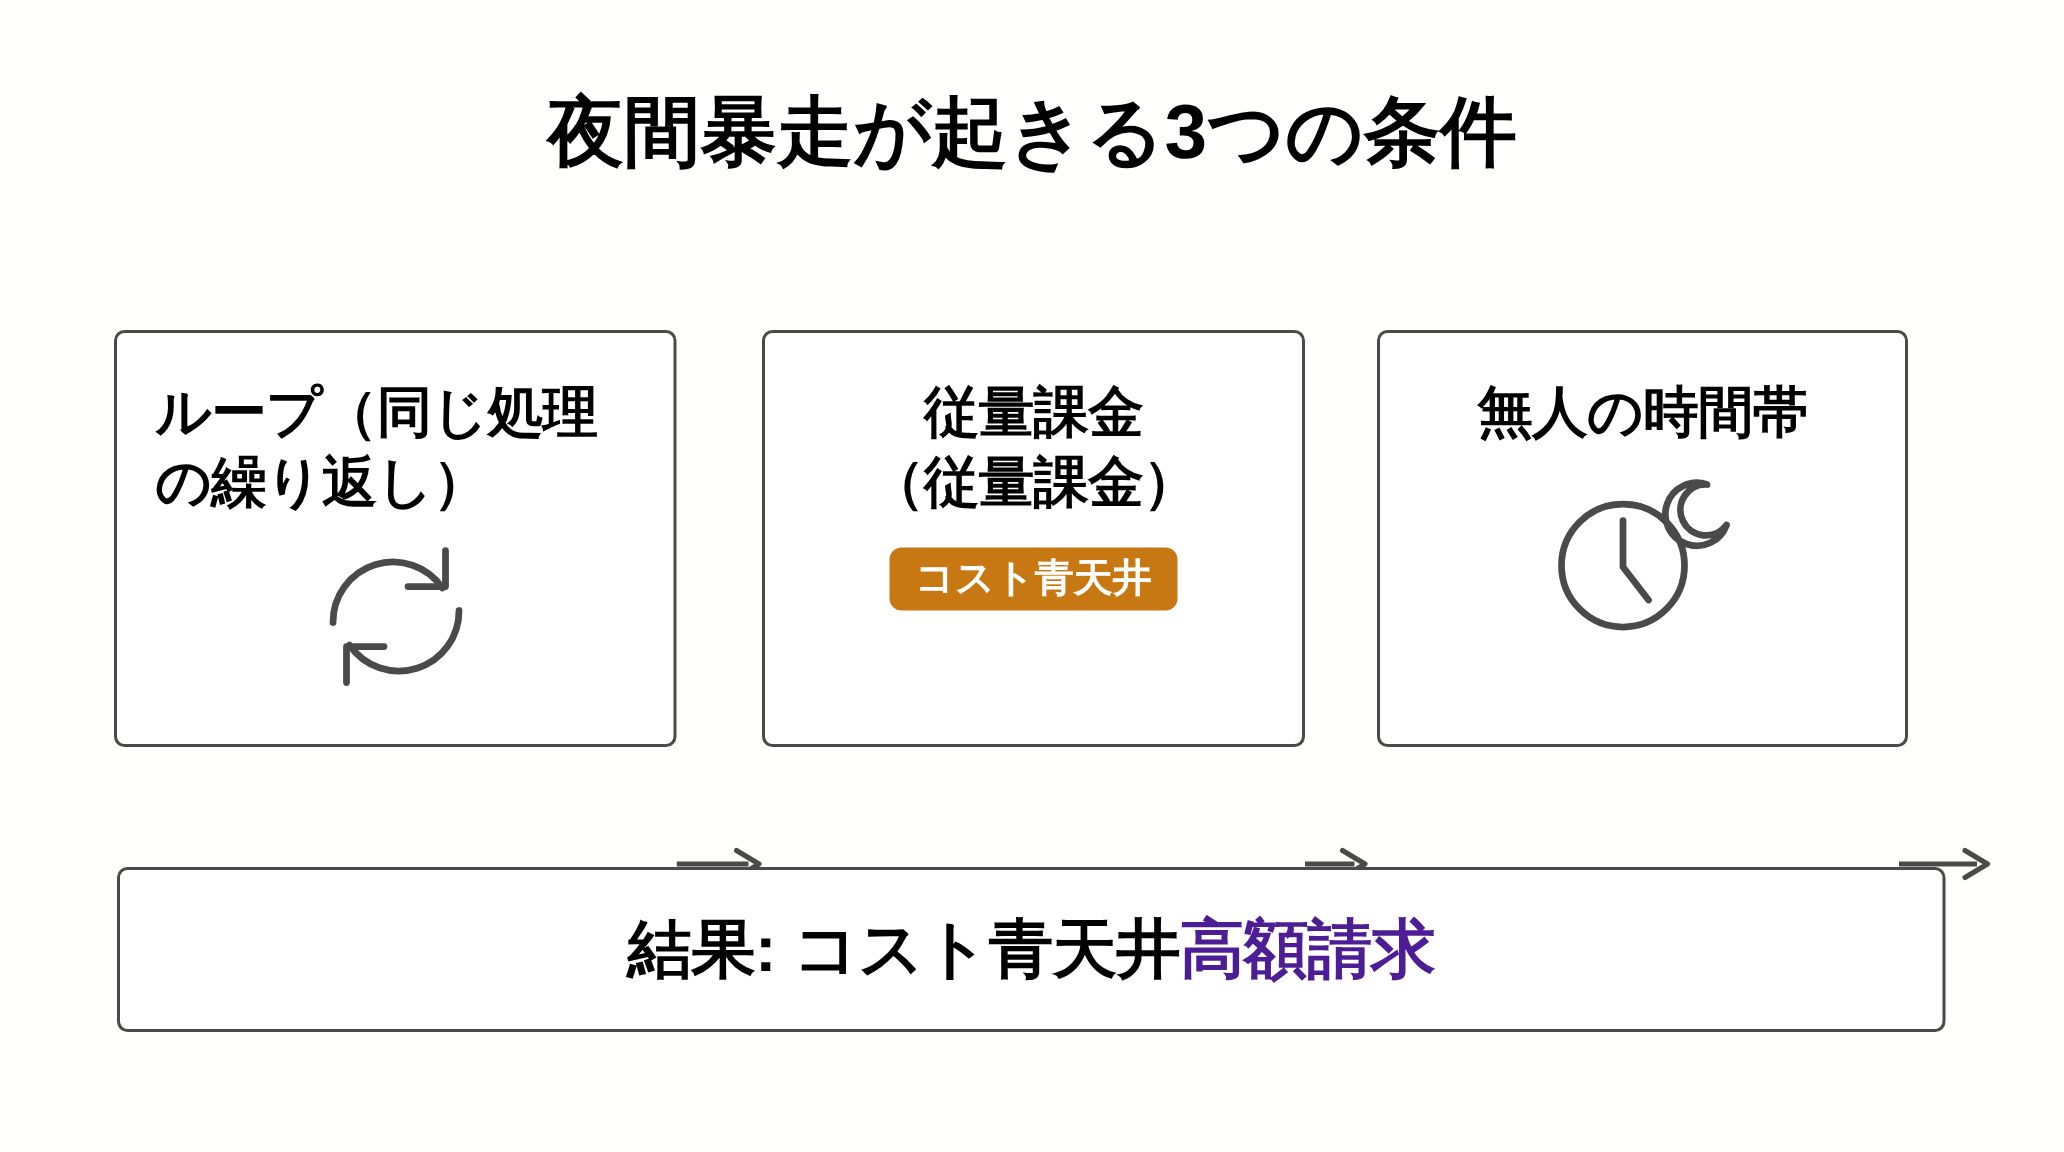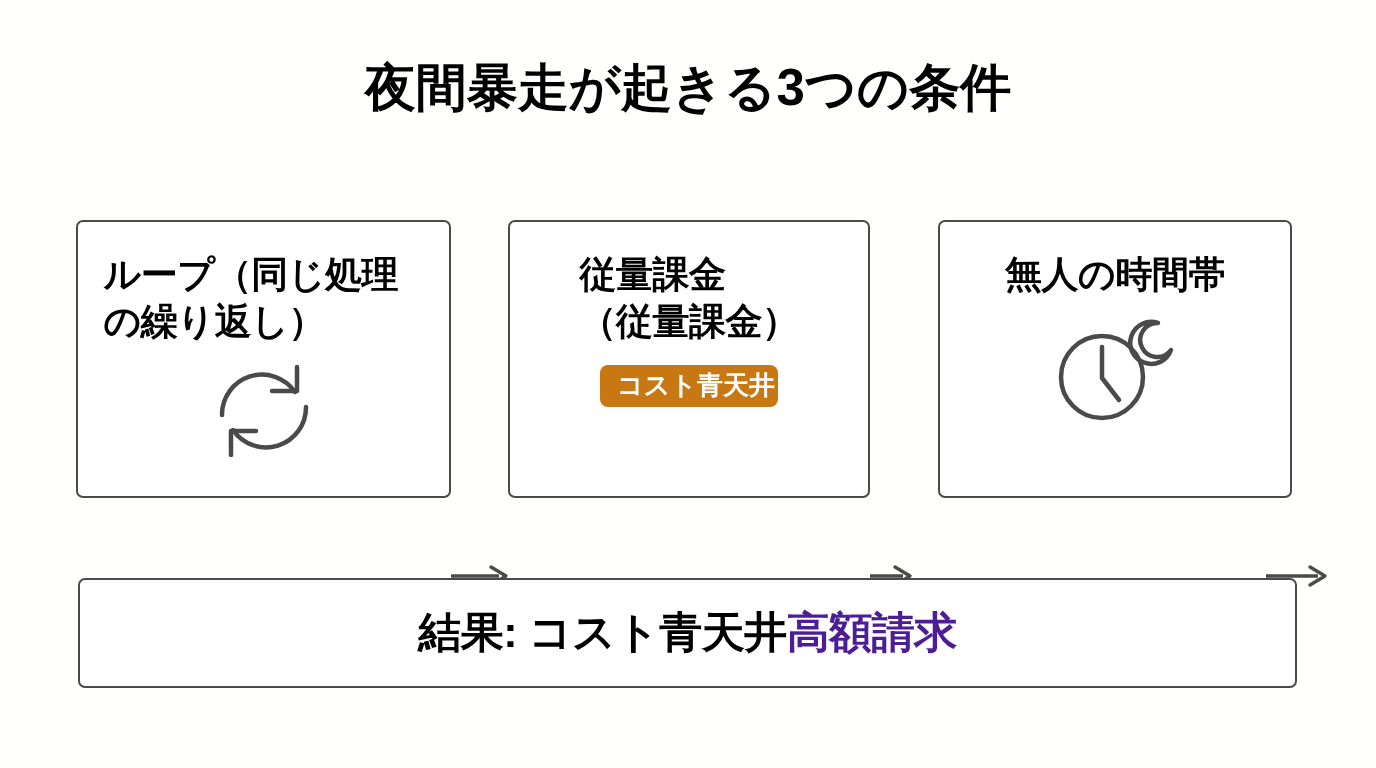--- a/index.html
+++ b/index.html
@@ -49,47 +49,48 @@
     border-radius: 7px;
     background: #ffffff;
     display: flex;
     flex-direction: column;
     align-items: center;
     padding-top: 30px;
   }
 
   #box-1 { left: 76px;  width: 375px; }
   #box-2 { left: 508px; width: 362px; }
-  #box-3 { left: 938px; width: 354px; }
+  #box-3 { left: 918px; width: 354px; }
 
   .box-label {
     font-size: 37px;
     font-weight: 700;
     line-height: 1.26;
+    text-align: center;
     color: #000000;
     letter-spacing: -0.5px;
     max-width: 94%;
   }
   #box-1 .box-label { text-align: left; max-width: 320px; }
 
   .box-icon {
     margin-top: 10px;
     display: block;
   }
   #box-1 .box-icon { margin-top: 14px; }
   #box-3 .box-icon { margin-top: 16px; }
 
   
   .badge {
     margin-top: 20px;
     background: #c87812;
     color: #ffffff;
     font-size: 26px;
     font-weight: 700;
-    padding: 7px 3px 9px 17px;
+    padding: 7px 17px 9px 17px;
     border-radius: 8px;
     letter-spacing: 0px;
     line-height: 1;
     white-space: nowrap;
   }
 
   
   .arrow {
     position: absolute;
     top: 343px;

